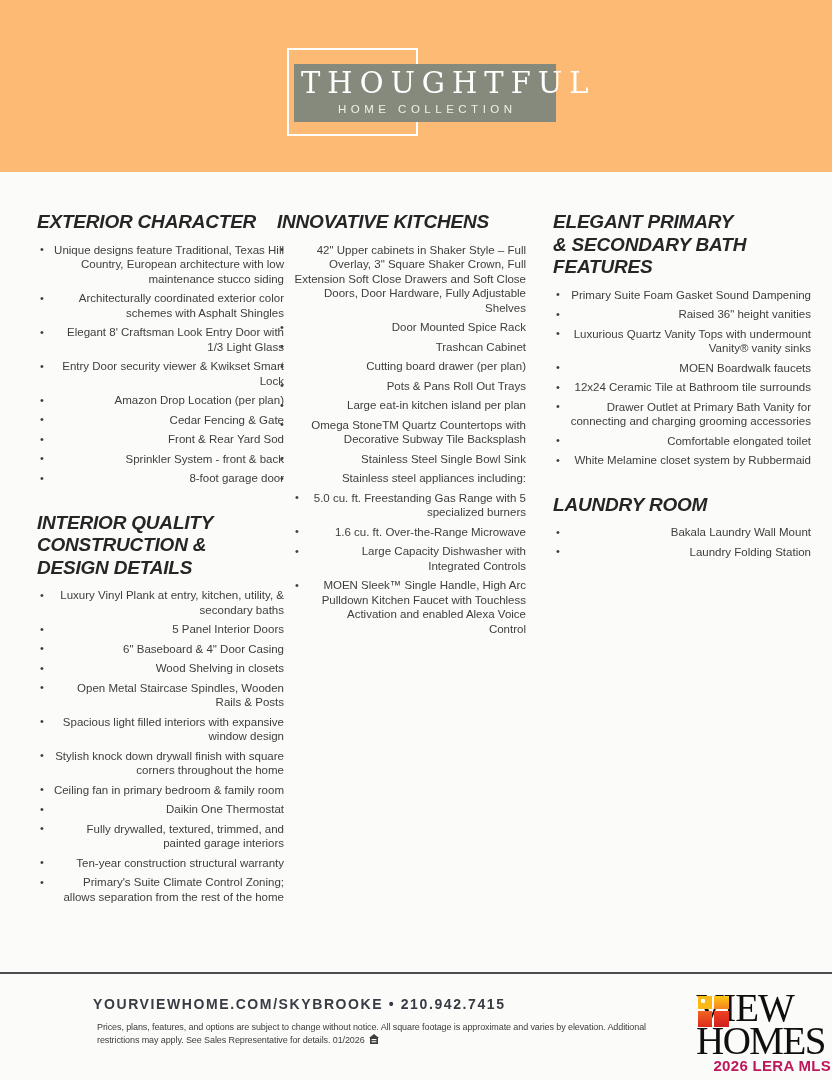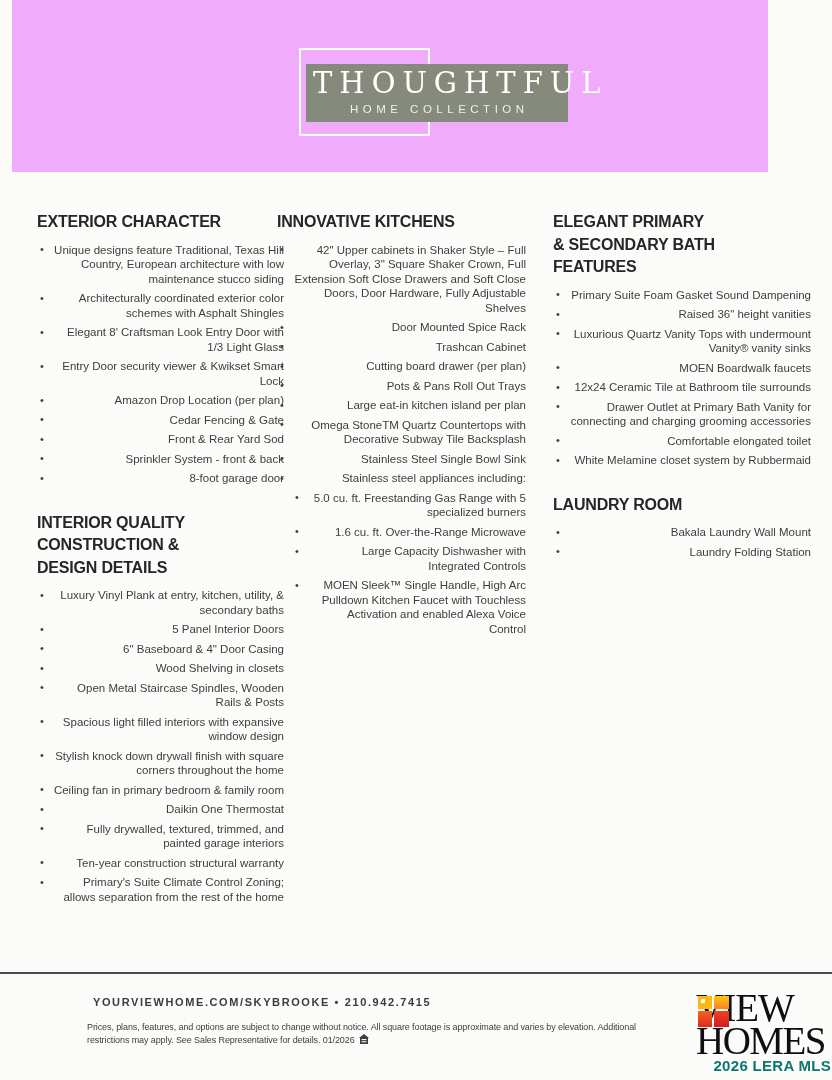--- a/index.html
+++ b/index.html
@@ -1,68 +1,68 @@
 <!DOCTYPE html>
 <html><head>
 <meta charset="utf-8">
 <style>
   html,body{margin:0;padding:0;background:#ffffff;}
   .page{position:relative;width:832px;height:1080px;margin:0 auto;background:#fbfbf9;
         font-family:"Liberation Sans",sans-serif;overflow:hidden;}
 
   
-  .band{position:absolute;left:12px;top:0;width:756px;height:172px;background:#f0abfc;}
+  .band{position:absolute;left:0;top:0;width:832px;height:172px;background:#fdba74;}
   .frame{position:absolute;left:287px;top:48px;width:131px;height:88px;
          border:2px solid #ffffff;box-sizing:border-box;}
   .logo-block{position:absolute;left:294px;top:64px;width:262px;background:#868a7c;
               text-align:center;padding:3px 0 5px 0;}
   .logo-title{font-family:"DejaVu Serif","Liberation Serif",serif;font-size:29px;
               line-height:32px;letter-spacing:7px;color:#ffffff;white-space:nowrap;
               text-indent:7px;}
   .logo-sub{font-size:11.5px;letter-spacing:4.5px;color:#eef0ea;line-height:15px;
             margin-top:3px;white-space:nowrap;text-indent:4.5px;}
 
   
   .col{position:absolute;top:211px;}
   .col-0{left:37px;width:247px;}
   .col-1{left:277px;width:249px;}
   .col-2{left:553px;width:258px;}
   .sec + .sec{margin-top:26px;}
-  .sec h2{margin:0 0 9px 0;font-size:16px;line-height:22.5px;font-weight:bold;
-          color:#262626;letter-spacing:-0.2px;}
+  .sec h2{margin:0 0 9px 0;font-size:19px;line-height:22.5px;font-weight:bold;
+          color:#262626;letter-spacing:-0.2px;font-style:italic;}
   .sec ul{list-style:none;margin:0;padding:0;}
   .sec li{position:relative;padding-left:15px;font-size:11.5px;line-height:14.5px;
           color:#3e3e3e;margin-bottom:5px;text-align:right;}
   .sec li::before{content:"\2022";position:absolute;left:3px;top:-0.5px;font-size:11px;}
   .sec li ul{margin-top:5px;}
 
   
   .rule{position:absolute;left:0;top:972px;width:832px;height:2px;background:#4c4c4e;}
-  .contact{position:absolute;left:93px;top:996px;font-size:11px;font-weight:bold;
+  .contact{position:absolute;left:93px;top:996px;font-size:14px;font-weight:bold;
            letter-spacing:1.6px;color:#383b44;white-space:nowrap;}
-  .disclaimer{position:absolute;left:87px;top:1021px;font-size:9px;line-height:13px;
+  .disclaimer{position:absolute;left:97px;top:1021px;font-size:9px;line-height:13px;
               letter-spacing:-0.1px;color:#3e3e3e;}
   .eh-icon{display:inline-block;vertical-align:-1px;margin-left:4px;}
 
   
   .vh-logo{position:absolute;left:696px;top:989px;width:133px;text-align:left;color:#0f0f0f;}
   .vh-view{font-family:"Liberation Serif",serif;font-size:39px;line-height:38px;
            letter-spacing:-1px;}
   .vh-homes{font-family:"Liberation Serif",serif;font-size:39px;line-height:27px;
             letter-spacing:-1.5px;}
   .win-icon{position:absolute;left:2px;top:7px;width:31px;height:31px;display:grid;
             grid-template-columns:14px 15px;grid-template-rows:13px 16px;gap:2px;}
   .win-icon .p1{position:relative;background:#fdb913;}
   .win-icon .p1::after{content:"";position:absolute;left:3px;top:3px;width:4px;height:4px;
                        background:#ffffff;border-radius:1px;}
   .win-icon .p2{background:linear-gradient(180deg,#fdc713,#f58220);}
   .win-icon .p3{background:linear-gradient(180deg,#f26522,#dd2a1b);}
   .win-icon .p4{background:linear-gradient(180deg,#ef4123,#cf1f1f);}
   .mls{position:absolute;right:1px;top:1057px;font-size:15px;font-weight:bold;
-       color:#0f766e;letter-spacing:0.3px;}
+       color:#be185d;letter-spacing:0.3px;}
 </style>
 </head>
 <body>
 
 <div class="page">
 
   <header class="band">
     <div class="frame"></div>
     <div class="logo-block">
       <div class="logo-title">THOUGHTFUL</div>

